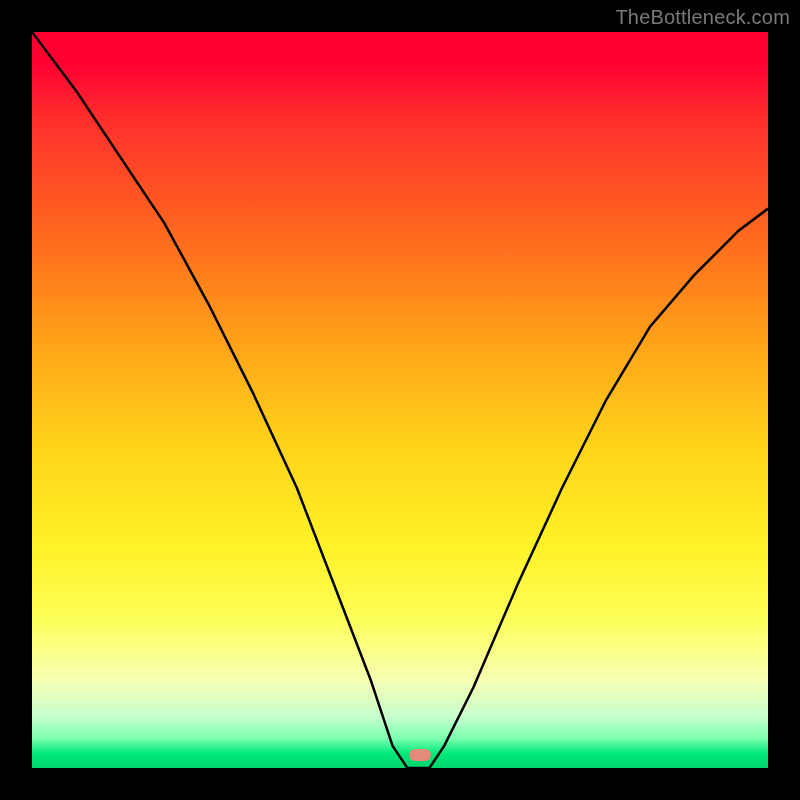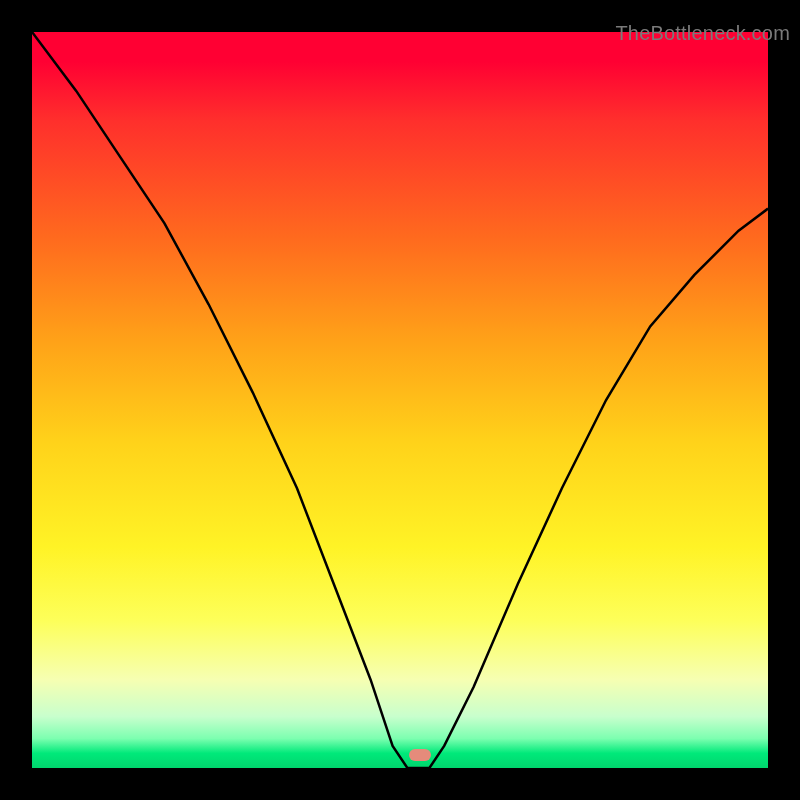--- a/index.html
+++ b/index.html
@@ -65,21 +65,20 @@
   }
   .watermark {
     position: absolute;
     top: 6px;
     right: 10px;
     color: #7a7a7a;
     font-size: 20px;
     font-weight: 500;
     letter-spacing: 0.2px;
     user-select: none;
-    margin-top: 16px;
   }
 </style>
 </head>
 <body>
 
 <div class="frame">
 
   <div class="plot-area">
     <div class="gradient"></div>
 

